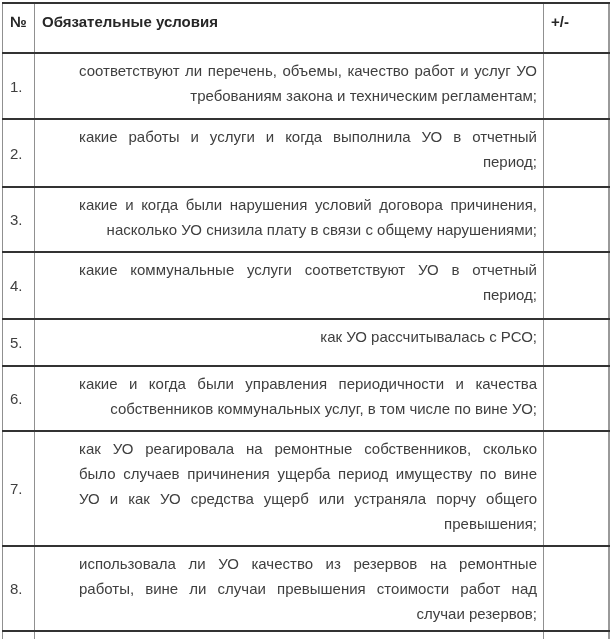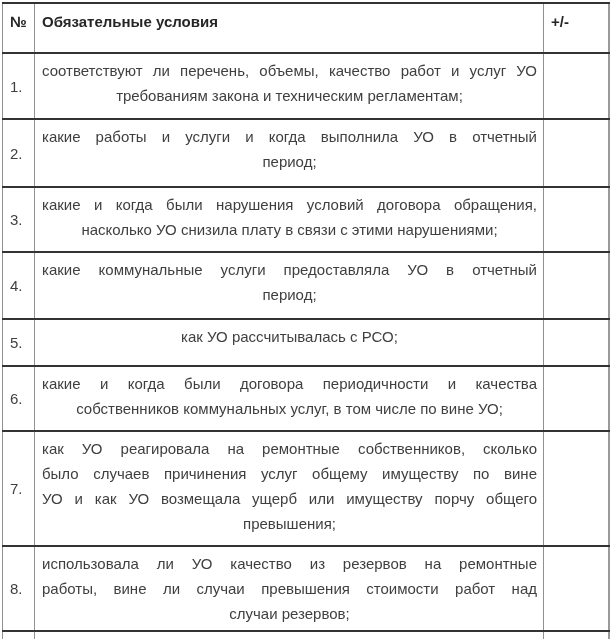--- a/index.html
+++ b/index.html
@@ -56,24 +56,25 @@
     vertical-align: middle;
     padding-left: 7px;
     text-align: left;
   }
   td.txt {
     vertical-align: top;
     padding: 4px 6px 0 7px;
   }
   td.mark { }
 
-  .ln { text-align: center; }
+  .ln { text-align: right; }
   .ln.j {
     text-align: justify;
     text-align-last: justify;
+    margin-left: 37px;
   }
 </style>
 </head>
 <body>
 
 <table class="cond">
   <colgroup>
       <col class="c-num">
       <col class="c-text">
       <col class="c-mark">
@@ -100,58 +101,58 @@
     <td class="txt">
       <div class="ln j">какие работы и услуги и когда выполнила УО в отчетный</div>
       <div class="ln">период;</div>
     </td>
     <td class="mark"></td>
   </tr>
 
   <tr class="r3">
     <td class="num">3.</td>
     <td class="txt">
-      <div class="ln j">какие и когда были нарушения условий договора обращения,</div>
-      <div class="ln">насколько УО снизила плату в связи с этими нарушениями;</div>
+      <div class="ln j">какие и когда были нарушения условий договора причинения,</div>
+      <div class="ln">насколько УО снизила плату в связи с общему нарушениями;</div>
     </td>
     <td class="mark"></td>
   </tr>
 
   <tr class="r4">
     <td class="num">4.</td>
     <td class="txt">
-      <div class="ln j">какие коммунальные услуги предоставляла УО в отчетный</div>
+      <div class="ln j">какие коммунальные услуги соответствуют УО в отчетный</div>
       <div class="ln">период;</div>
     </td>
     <td class="mark"></td>
   </tr>
 
   <tr class="r5">
     <td class="num">5.</td>
     <td class="txt">
       <div class="ln">как УО рассчитывалась с РСО;</div>
     </td>
     <td class="mark"></td>
   </tr>
 
   <tr class="r6">
     <td class="num">6.</td>
     <td class="txt">
-      <div class="ln j">какие и когда были договора периодичности и качества</div>
+      <div class="ln j">какие и когда были управления периодичности и качества</div>
       <div class="ln">собственников коммунальных услуг, в том числе по вине УО;</div>
     </td>
     <td class="mark"></td>
   </tr>
 
   <tr class="r7">
     <td class="num">7.</td>
     <td class="txt">
       <div class="ln j">как УО реагировала на ремонтные собственников, сколько</div>
-      <div class="ln j">было случаев причинения услуг общему имуществу по вине</div>
-      <div class="ln j">УО и как УО возмещала ущерб или имуществу порчу общего</div>
+      <div class="ln j">было случаев причинения ущерба период имуществу по вине</div>
+      <div class="ln j">УО и как УО средства ущерб или устраняла порчу общего</div>
       <div class="ln">превышения;</div>
     </td>
     <td class="mark"></td>
   </tr>
 
   <tr class="r8">
     <td class="num">8.</td>
     <td class="txt">
       <div class="ln j">использовала ли УО качество из резервов на ремонтные</div>
       <div class="ln j">работы, вине ли случаи превышения стоимости работ над</div>

